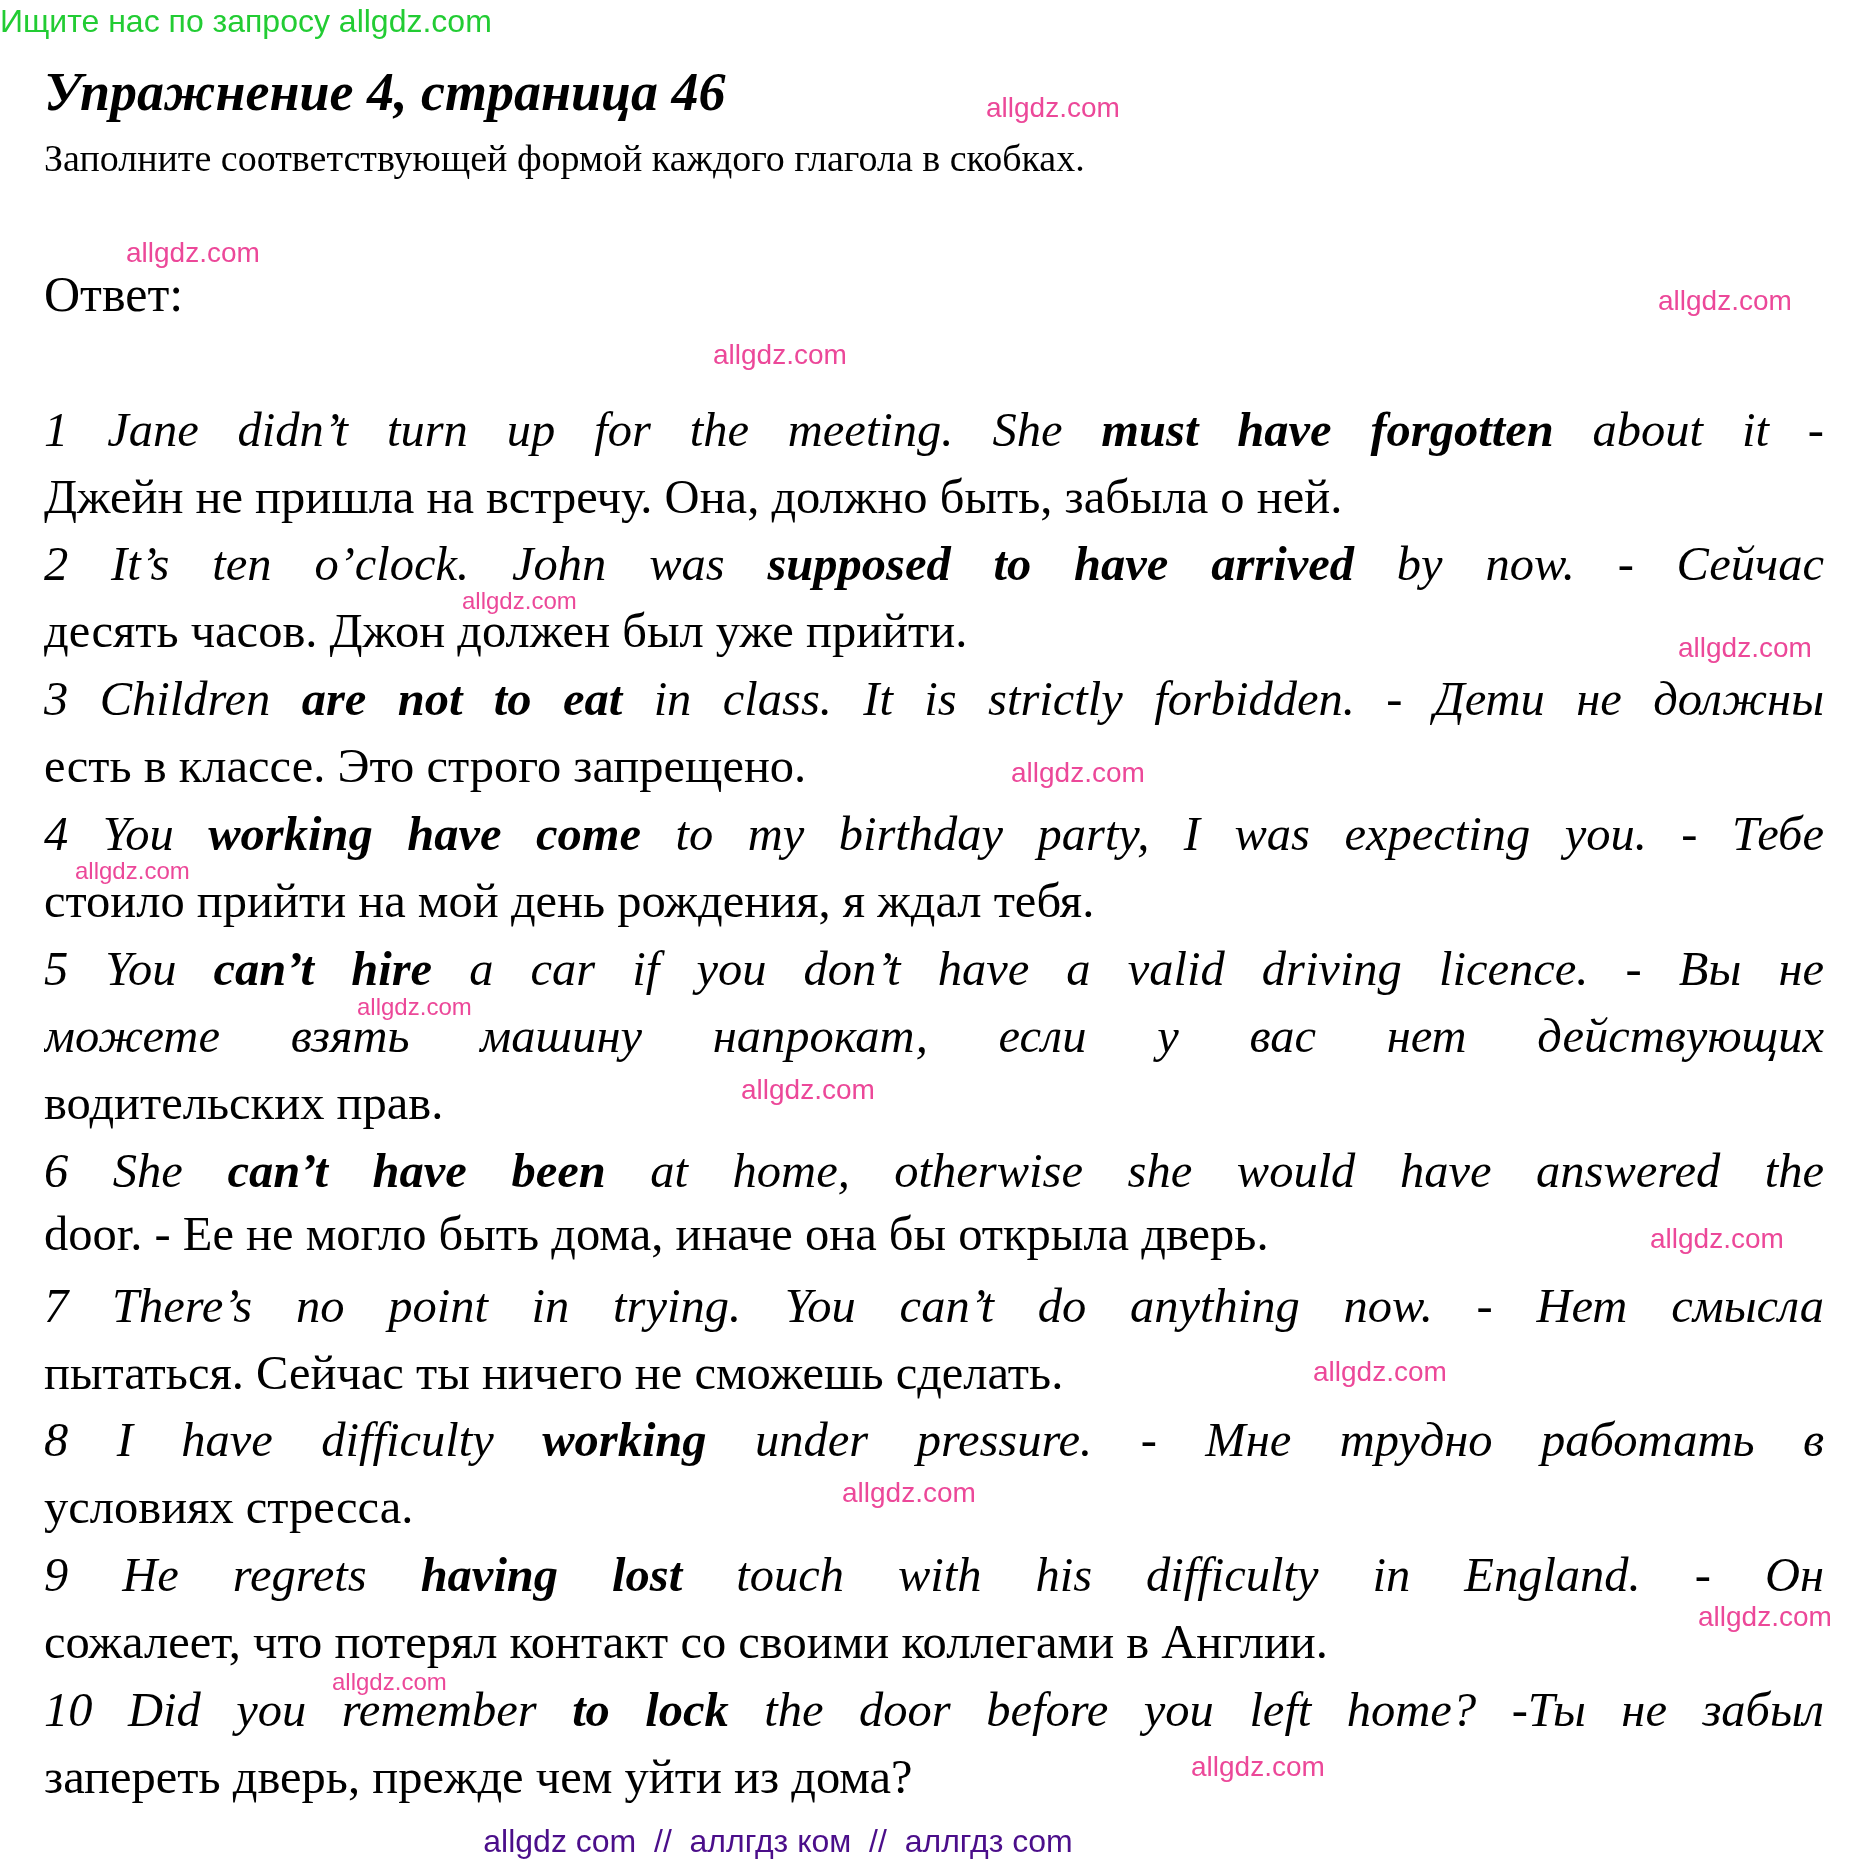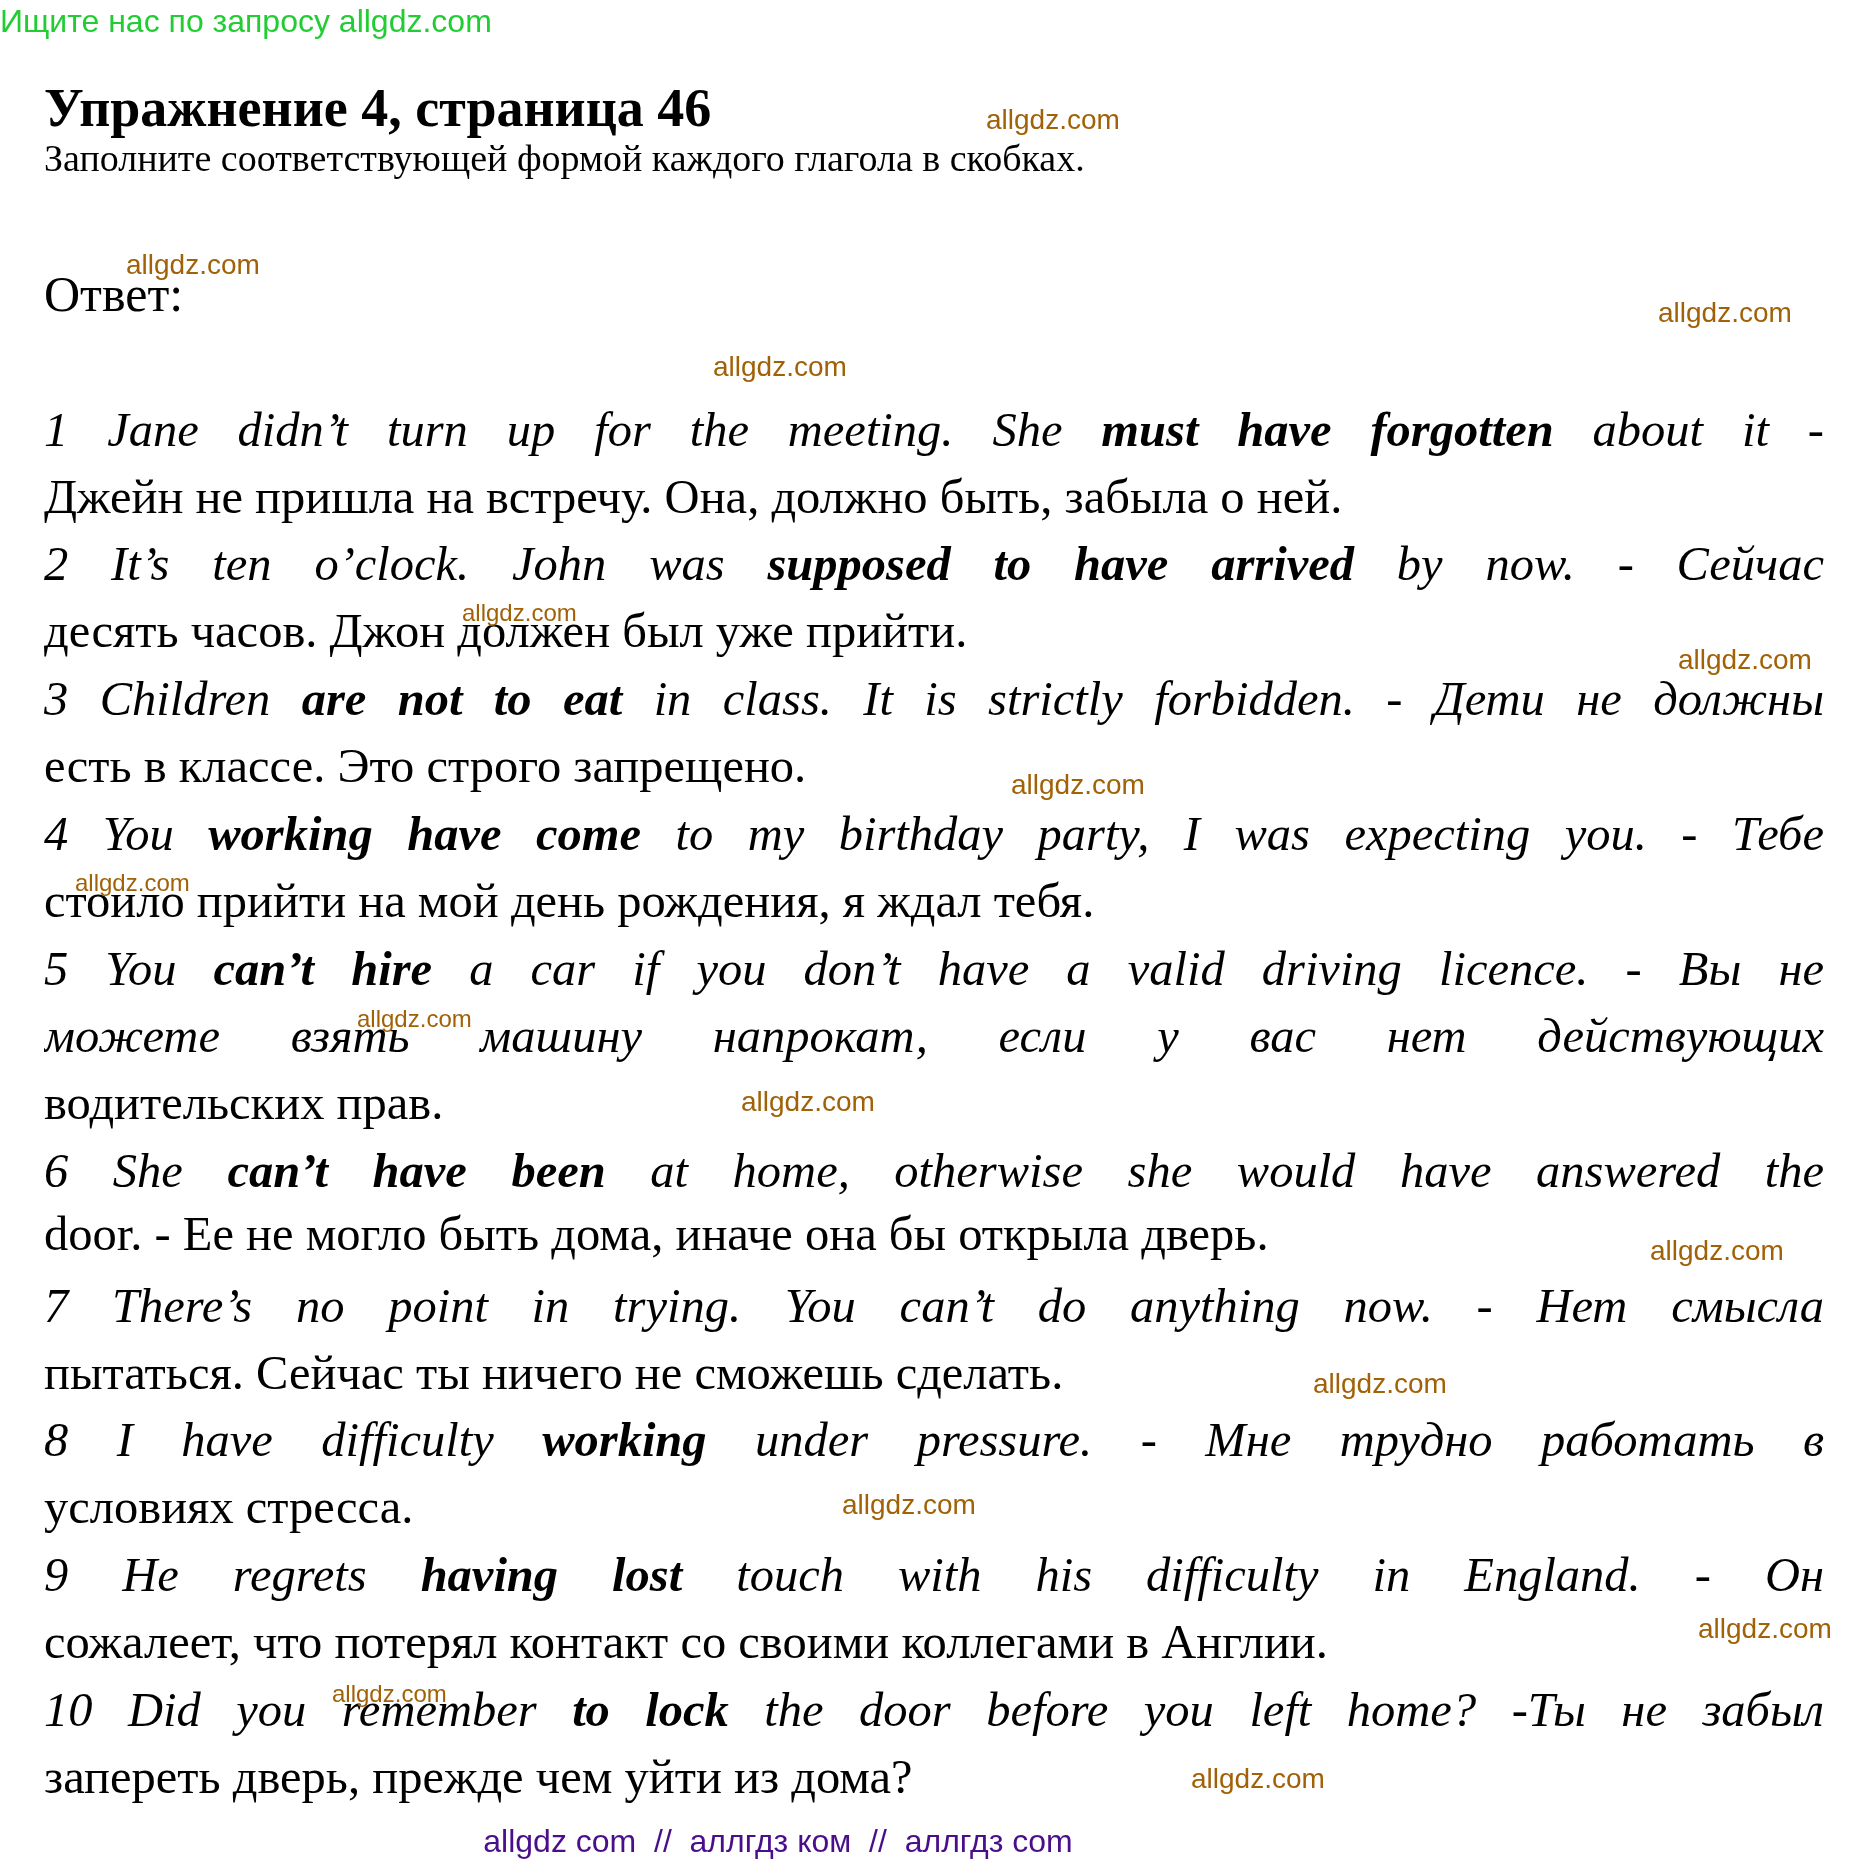--- a/index.html
+++ b/index.html
@@ -1,27 +1,27 @@
 <!DOCTYPE html>
 <html><head>
 <meta charset="utf-8">
 <style>
   html, body { margin: 0; padding: 0; background: #ffffff; }
   body { width: 1858px; height: 1871px; position: relative; overflow: hidden; }
   .serif { font-family: "Liberation Serif", "DejaVu Serif", serif; color: #000; }
   .sans { font-family: "Liberation Sans", "DejaVu Sans", sans-serif; }
   .top-banner { position: absolute; left: 0; width: 1858px; top: 2px; 
     font-size: 32px; color: #22cc33; line-height: 38px; }
-  .title { position: absolute; left: 44px; top: 76px; font-size: 54px; font-weight: bold; line-height: 64px; }
+  .title { position: absolute; left: 44px; top: 60px; font-size: 54px; font-weight: bold; line-height: 64px; font-style: italic; }
   .subtitle { position: absolute; left: 44px; top: 128px; font-size: 38px; line-height: 60px; }
   .answer { position: absolute; left: 44px; top: 264px; font-size: 50px; line-height: 60px; }
   .line { position: absolute; left: 44px; width: 1780px; font-size: 48.5px; line-height: 58px; white-space: nowrap; }
   .line.j { text-align: justify; text-align-last: justify; white-space: normal; height: 58px; overflow: hidden; font-style: italic; }
   .line b { font-weight: bold; }
-  .wm { position: absolute; font-size: 28px; color: #a16207; line-height: 32px; white-space: nowrap; margin-top: 12px; }
+  .wm { position: absolute; font-size: 28px; color: #ec4899; line-height: 32px; white-space: nowrap; }
   .footer { position: absolute; left: 0; width: 1556px; top: 1822px; text-align: center;
     font-size: 32px; color: #4b0e8a; line-height: 38px; white-space: pre; }
 </style>
 </head>
 <body>
 
 <div class="top-banner sans">Ищите нас по запросу allgdz.com</div>
 
 <div class="title serif">Упражнение 4, страница 46</div>
 <div class="subtitle serif">Заполните соответствующей формой каждого глагола в скобках.</div>

